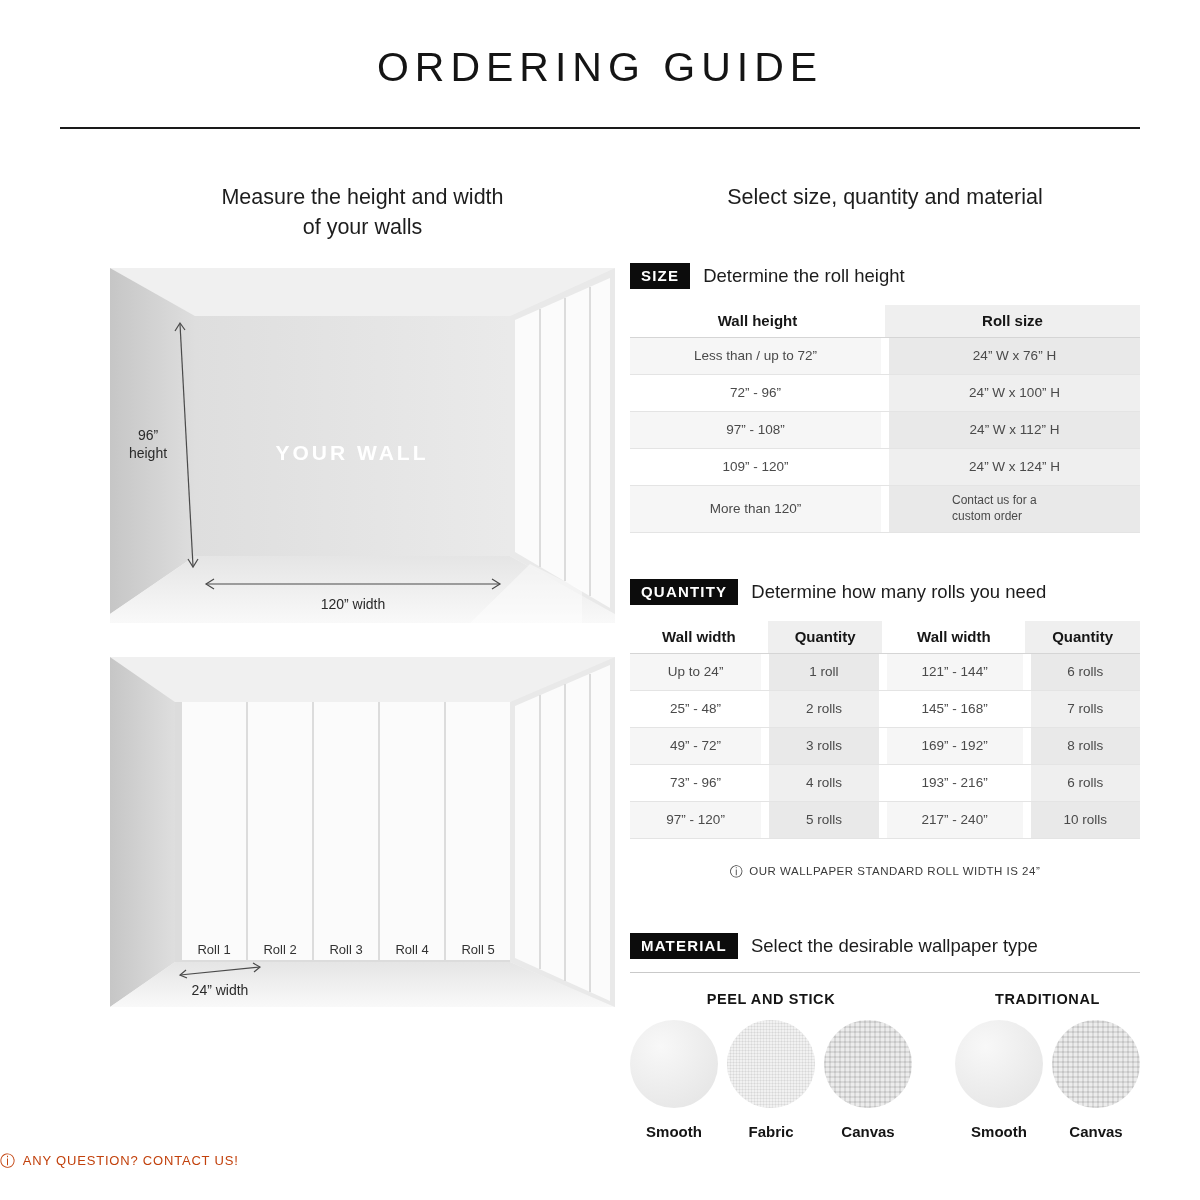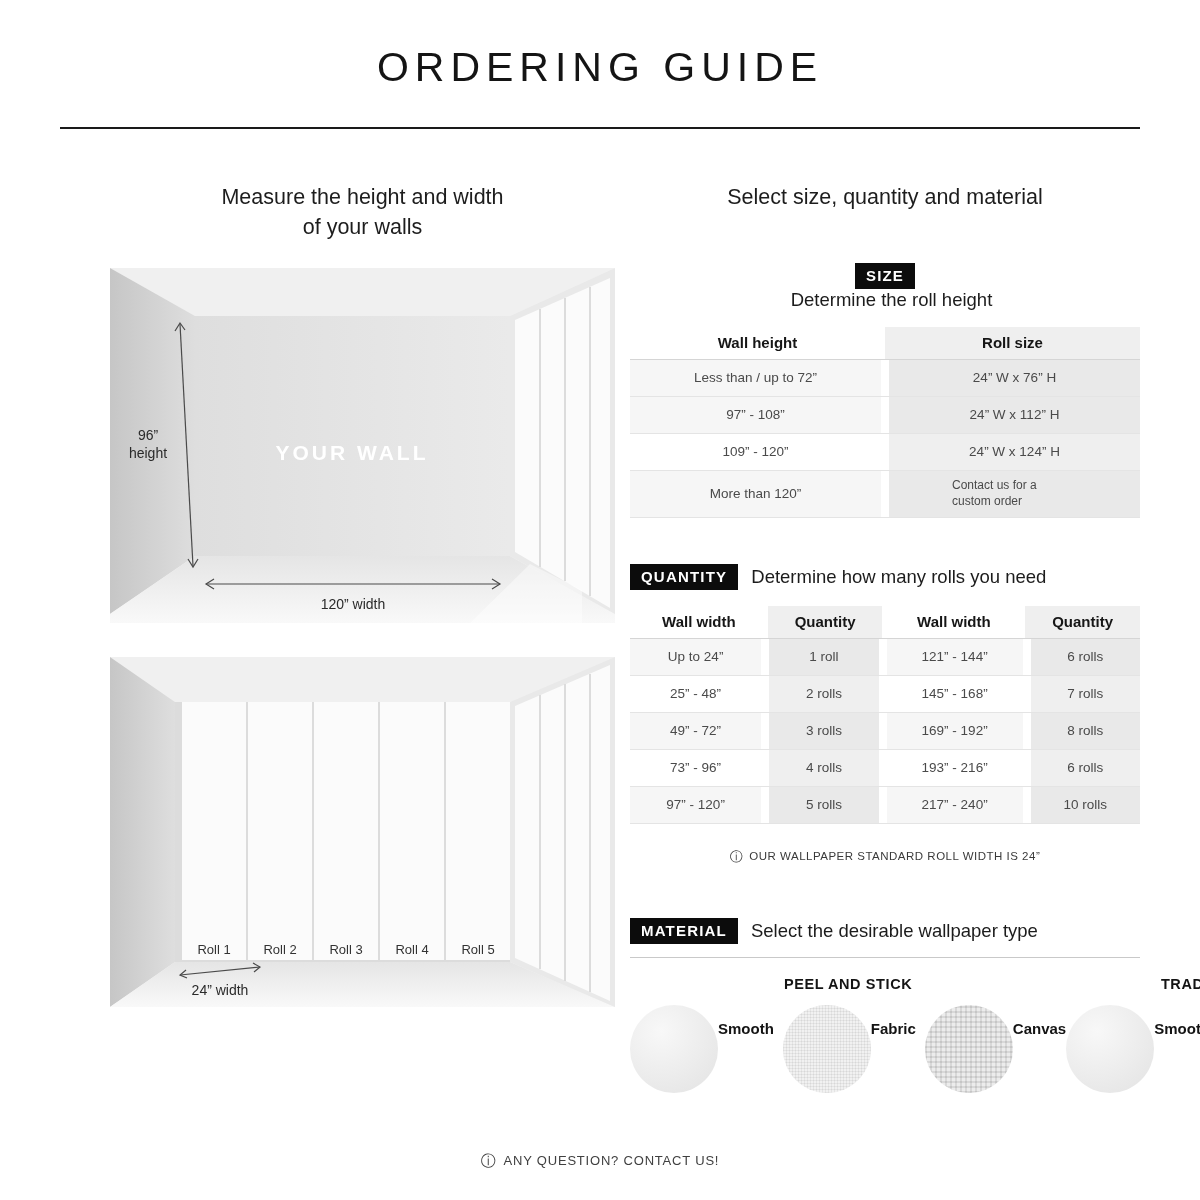--- a/index.html
+++ b/index.html
@@ -17,21 +17,21 @@
   .col-heading{font-size:21.5px;font-weight:400;line-height:1.38;text-align:center;color:#1d1d1d;}
 
   .room{display:block;margin-top:26px;}
   .room2{margin-top:34px;}
   svg text{font-family:"Liberation Sans","DejaVu Sans",sans-serif;}
 
   .example{margin-top:46px;padding-left:12px;font-size:15px;line-height:1.45;color:#1b1b1b;}
 
   
   .section-head{display:flex;align-items:center;}
-  .sec-size{margin-top:50px;flex-direction:column;}
+  .sec-size{margin-top:50px;}
   .sec-qty{margin-top:46px;}
   .sec-mat{margin-top:52px;border-bottom:1px solid #c9c9c9;padding-bottom:13px;}
   .badge{display:inline-block;background:#0c0c0c;color:#fff;font-weight:700;font-size:15px;
          letter-spacing:1.2px;padding:4px 11px 5px;}
   .sec-title{margin-left:13px;font-size:18.5px;color:#1c1c1c;}
 
   
   .table{margin-top:16px;width:100%;}
   .t-head,.t-row{display:flex;align-items:stretch;}
   .t-head{border-bottom:1px solid #d5d5d5;}
@@ -50,34 +50,34 @@
   .qty-table .cw2{width:28%;}
   .qty-table .cq2{width:22.5%;}
 
   .roll-note{margin-top:24px;text-align:center;font-size:11.5px;letter-spacing:0.5px;color:#3a3a3a;}
   .roll-note .i-icon{font-size:13px;margin-right:6px;vertical-align:-1px;}
 
   
   .mat-groups{margin-top:18px;display:flex;justify-content:space-between;}
   .mat-group-title{text-align:center;font-size:14.5px;font-weight:700;letter-spacing:0.6px;color:#141414;}
   .swatch-row{display:flex;gap:9px;margin-top:13px;}
-  .swatch-item{display:flex;flex-direction:row;align-items:flex-start;}
+  .swatch-item{display:flex;flex-direction:column;align-items:center;}
   .swatch{width:88px;height:88px;border-radius:50%;}
   .swatch.smooth{background:radial-gradient(circle at 35% 30%,#f8f8f8,#e7e7e7 78%);}
   .swatch.fabric{background-color:#f1f1f1;
     background-image:repeating-linear-gradient(0deg,rgba(0,0,0,0.055) 0 1px,transparent 1px 3px),
                      repeating-linear-gradient(90deg,rgba(0,0,0,0.055) 0 1px,transparent 1px 3px);}
   .swatch.canvas{background-color:#ececec;
     background-image:repeating-linear-gradient(0deg,rgba(0,0,0,0.085) 0 2px,transparent 2px 5px),
                      repeating-linear-gradient(90deg,rgba(0,0,0,0.085) 0 2px,transparent 2px 5px);}
   .swatch-label{margin-top:15px;font-size:15px;font-weight:700;color:#141414;}
 
   
-  .footer{position:absolute;top:1152px;left:0;width:100%;text-align:center;
-          font-size:13px;letter-spacing:0.8px;color:#404040;}
+  .footer{position:absolute;top:1152px;left:0;width:100%;text-align:left;
+          font-size:13px;letter-spacing:0.8px;color:#c2410c;}
   .footer .i-icon{font-size:15px;margin-right:7px;vertical-align:-1px;}
 </style>
 </head>
 <body>
 
 <div class="page">
 
   <div class="page-title">ORDERING GUIDE</div>
   <div class="header-rule"></div>
 
@@ -185,20 +185,24 @@
     </div>
     <div class="table size-table">
       <div class="t-head">
         <div class="cell c50">Wall height</div>
         <div class="cell c50 shaded">Roll size</div>
       </div>
       <div class="t-row alt">
         <div class="cell c50">Less than / up to 72”</div>
         <div class="cell c50 shaded">24” W x 76” H</div>
       </div>
+      <div class="t-row">
+        <div class="cell c50">72” - 96”</div>
+        <div class="cell c50 shaded">24” W x 100” H</div>
+      </div>
       <div class="t-row alt">
         <div class="cell c50">97” - 108”</div>
         <div class="cell c50 shaded">24” W x 112” H</div>
       </div>
       <div class="t-row">
         <div class="cell c50">109” - 120”</div>
         <div class="cell c50 shaded">24” W x 124” H</div>
       </div>
       <div class="t-row alt tall">
         <div class="cell c50">More than 120”</div>

